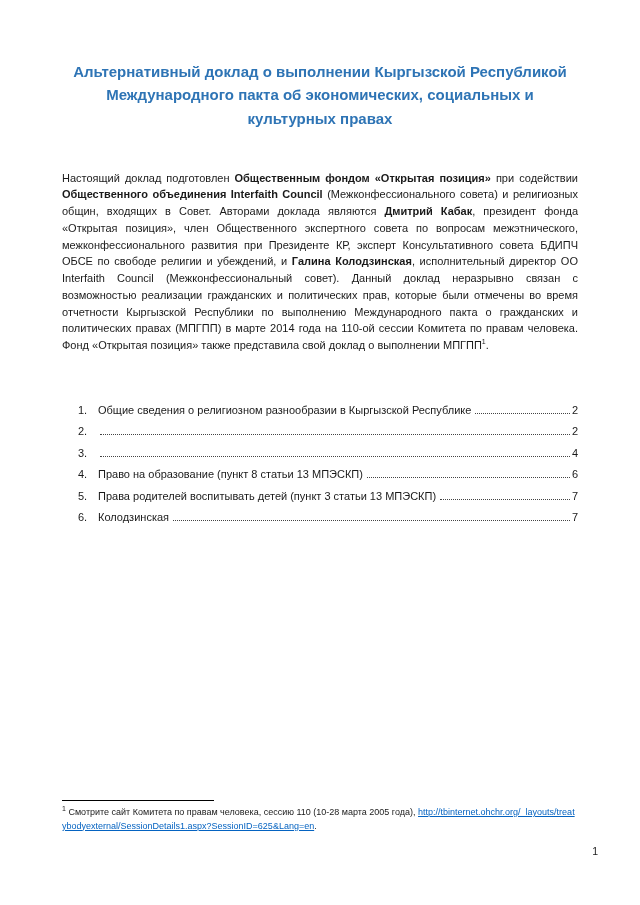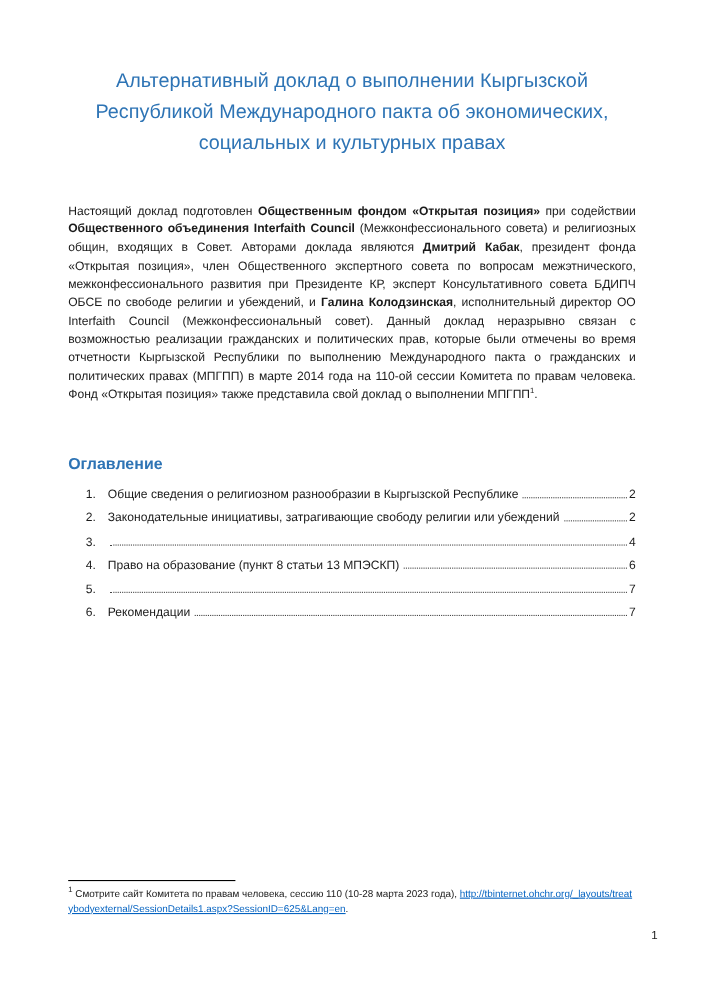--- a/index.html
+++ b/index.html
@@ -15,22 +15,22 @@
     position:relative;
     font-family:"Liberation Sans", sans-serif;
     color:var(--text);
     overflow:hidden;
   }
   .page{
     padding:60px 62px 0 62px;
   }
   .title{
     color:var(--accent);
-    font-weight:normal;
-    font-size:18px;
+    font-weight:bold;
+    font-size:15px;
     line-height:1.55;
     text-align:center;
     padding:0 8px;
     margin:0 0 40px 0;
   }
   .intro{
     font-size:11px;
     line-height:1.52;
     text-align:justify;
     margin:0 0 46px 0;
@@ -109,66 +109,65 @@
 </style>
 </head>
 <body>
 
 <div class="page">
 
   <div class="title">Альтернативный доклад о выполнении Кыргызской Республикой Международного пакта об экономических, социальных и культурных правах</div>
 
   <p class="intro"><span>Настоящий доклад подготовлен </span><span class="bi">Общественным фондом «Открытая позиция»</span><span> при содействии </span><span class="bi">Общественного объединения Interfaith Council</span><span> (Межконфессионального совета) и религиозных общин, входящих в Совет. Авторами доклада являются </span><span class="bi">Дмитрий Кабак</span><span>, президент фонда «Открытая позиция», член Общественного экспертного совета по вопросам межэтнического, межконфессионального развития при Президенте КР, эксперт Консультативного совета БДИПЧ ОБСЕ по свободе религии и убеждений, и </span><span class="bi">Галина Колодзинская</span><span>, исполнительный директор ОО Interfaith Council (Межконфессиональный совет). Данный доклад неразрывно связан с возможностью реализации гражданских и политических прав, которые были отмечены во время отчетности Кыргызской Республики по выполнению Международного пакта о гражданских и политических правах (МПГПП) в марте 2014 года на 110-ой сессии Комитета по правам человека. Фонд «Открытая позиция» также представила свой доклад о  выполнении МПГПП</span><sup>1</sup><span>.</span></p>
 
-  <div class="toc-heading">Оглавление</div>
 
   <div class="toc">
 
     <div class="toc-row">
       <span class="toc-num">1.</span>
       <span class="toc-label">Общие сведения о религиозном разнообразии в Кыргызской Республике</span>
       <span class="toc-dots"></span>
       <span class="toc-page">2</span>
     </div>
 
     <div class="toc-row">
       <span class="toc-num">2.</span>
-      <span class="toc-label">Законодательные инициативы, затрагивающие свободу религии или убеждений</span>
       <span class="toc-dots"></span>
       <span class="toc-page">2</span>
     </div>
 
     <div class="toc-row">
       <span class="toc-num">3.</span>
       <span class="toc-dots"></span>
       <span class="toc-page">4</span>
     </div>
 
     <div class="toc-row">
       <span class="toc-num">4.</span>
       <span class="toc-label">Право на образование (пункт 8 статьи 13 МПЭСКП)</span>
       <span class="toc-dots"></span>
       <span class="toc-page">6</span>
     </div>
 
     <div class="toc-row">
       <span class="toc-num">5.</span>
+      <span class="toc-label">Права родителей воспитывать детей (пункт 3 статьи 13 МПЭСКП)</span>
       <span class="toc-dots"></span>
       <span class="toc-page">7</span>
     </div>
 
     <div class="toc-row">
       <span class="toc-num">6.</span>
-      <span class="toc-label">Рекомендации</span>
+      <span class="toc-label">Колодзинская</span>
       <span class="toc-dots"></span>
       <span class="toc-page">7</span>
     </div>
 
   </div>
 
 </div>
 
 <div class="footnote-area">
   <div class="footnote-sep"></div>
-  <div class="footnote"><sup>1</sup><span> Смотрите сайт Комитета по правам человека, сессию 110 (10-28 марта 2023 года), </span><a class="link">http://tbinternet.ohchr.org/_layouts/treatybodyexternal/SessionDetails1.aspx?SessionID=625&amp;Lang=en</a><span>.</span></div>
+  <div class="footnote"><sup>1</sup><span> Смотрите сайт Комитета по правам человека, сессию 110 (10-28 марта 2005 года), </span><a class="link">http://tbinternet.ohchr.org/_layouts/treatybodyexternal/SessionDetails1.aspx?SessionID=625&amp;Lang=en</a><span>.</span></div>
 </div>
 
 <div class="page-num">1</div>
 
 </body></html>

